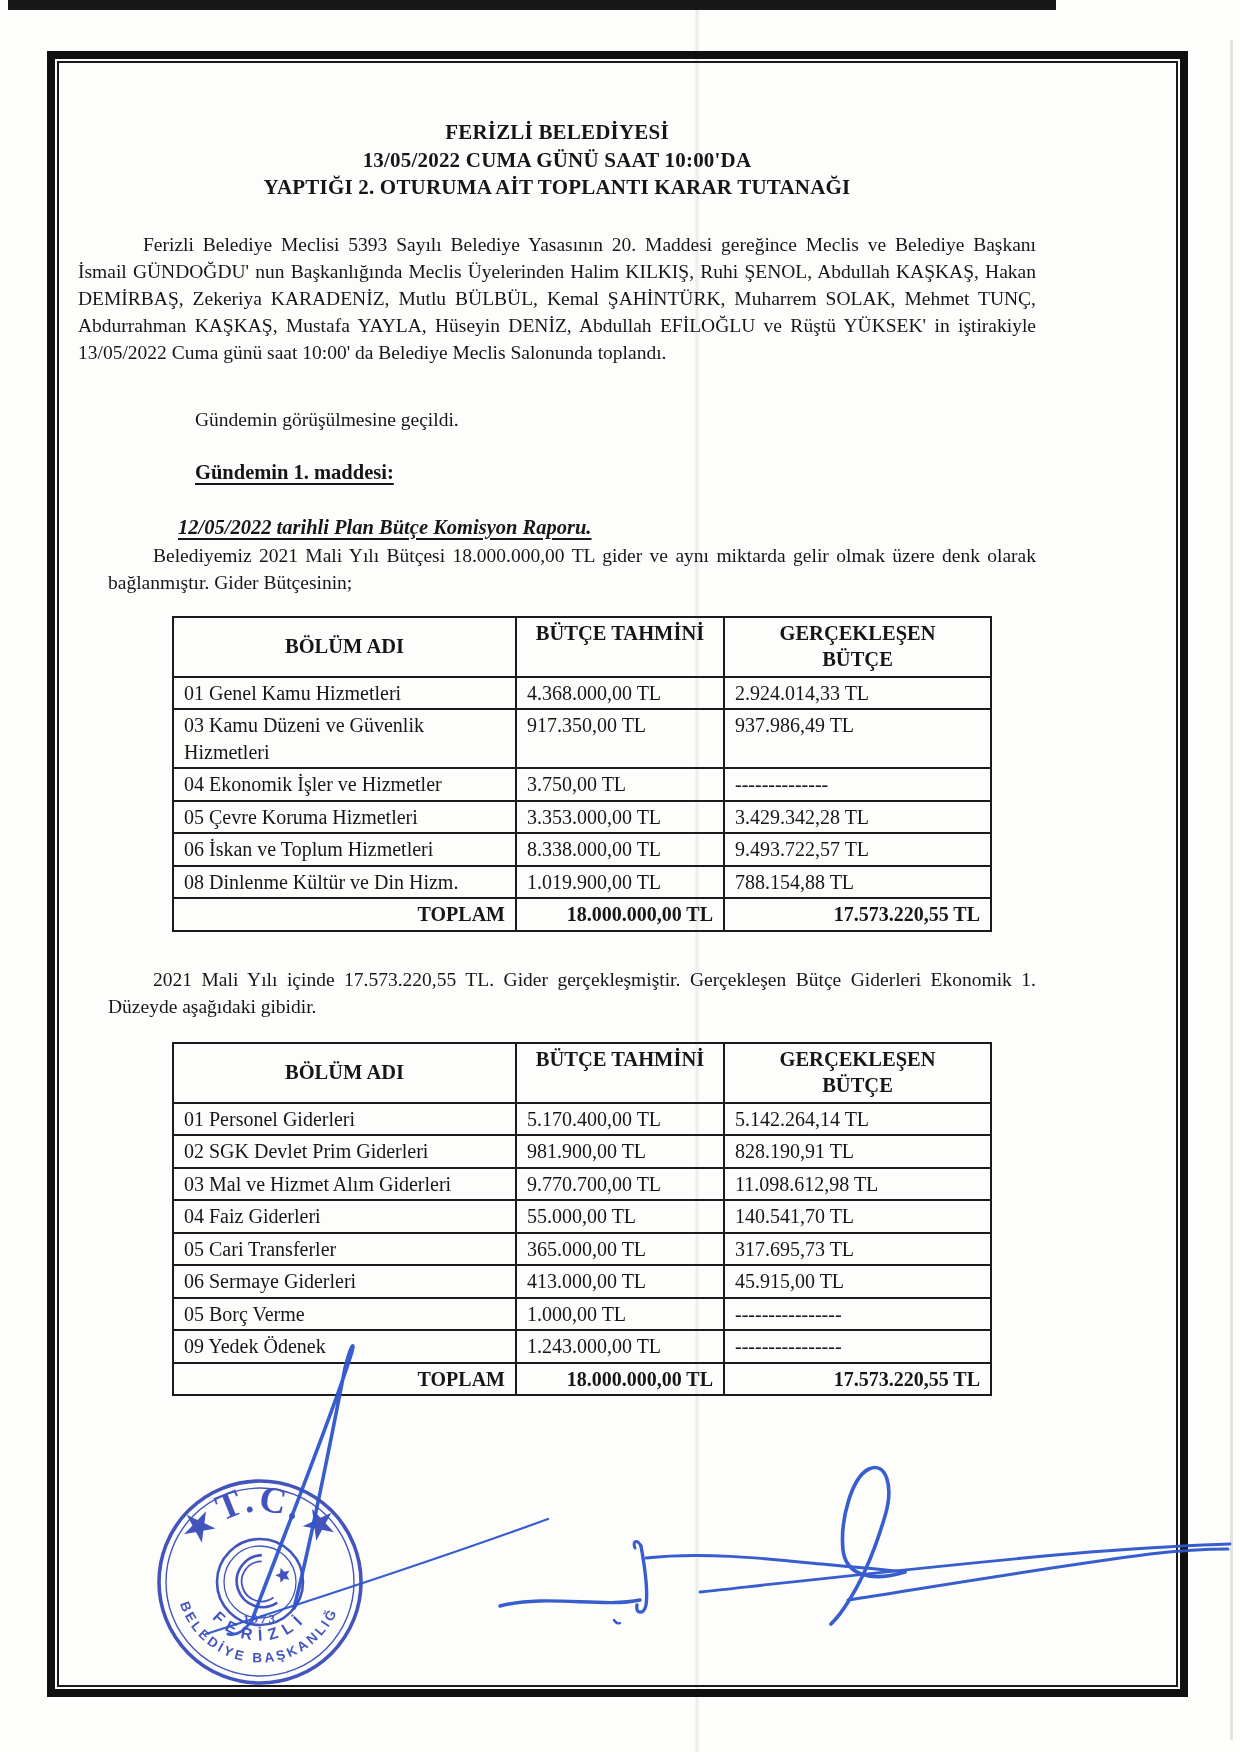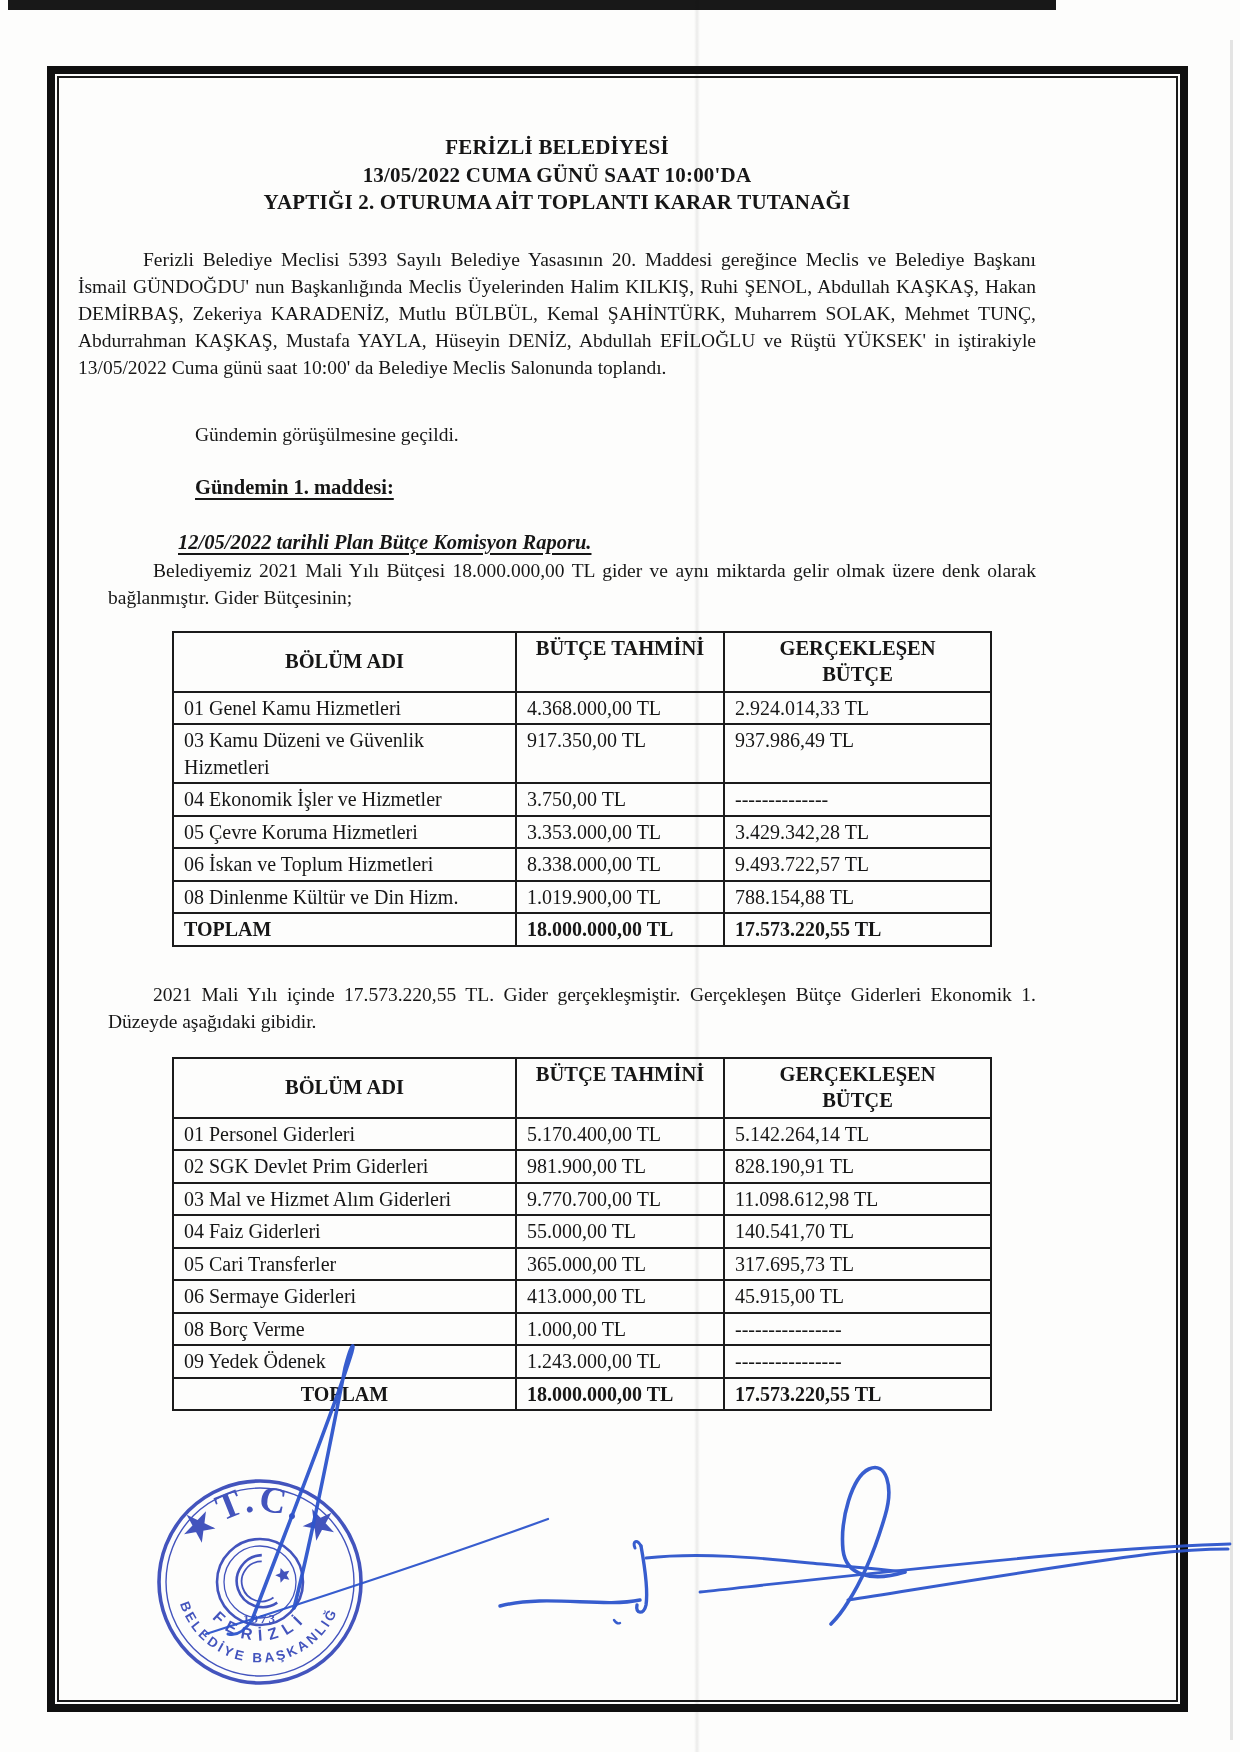--- a/index.html
+++ b/index.html
@@ -7,21 +7,21 @@
     position:relative; width:1240px; height:1752px; margin:0 auto;
     background:#fdfdfc; overflow:hidden;
     font-family:"Liberation Serif","DejaVu Serif",serif;
     color:#161616;
   }
   .scan-bar-top { position:absolute; left:8px; top:0; width:1048px; height:10px; background:#181818; }
   .fold-line { position:absolute; left:694px; top:0; width:6px; height:1752px;
     background:linear-gradient(to right, rgba(0,0,0,0.00), rgba(0,0,0,0.07), rgba(0,0,0,0.00)); }
   .edge-shadow { position:absolute; left:1230px; top:40px; width:3px; height:1700px; background:rgba(0,0,0,0.10); }
 
-  .frame { position:absolute; left:47px; top:66px; width:1141px; height:1646px;
+  .frame { position:absolute; left:47px; top:51px; width:1141px; height:1646px;
     border:8px solid #101010; box-sizing:border-box; }
   .frame-inner { position:absolute; inset:2px; border:2px solid #1a1a1a; }
   .content { position:absolute; inset:0; padding:56px 140px 0 19px; box-sizing:border-box;
     font-size:19.5px; line-height:27px; }
 
   .title-block { text-align:center; font-weight:bold; font-size:21px; line-height:27.5px; letter-spacing:0.2px; }
 
   .para { text-align:justify; margin-top:29px; }
   .para.indent1 { text-indent:65px; }
   .proceed { margin-top:40px; padding-left:117px; }
@@ -32,21 +32,21 @@
   .sub-para { margin-left:30px; text-indent:45px; text-align:justify; margin-top:1px; }
 
   table.budget { border-collapse:collapse; margin-left:94px; margin-top:20px; width:818px;
     font-size:20px; table-layout:fixed; }
   table.budget td { border:2px solid #1b1b1b; padding:2px 10px; line-height:26.5px; vertical-align:top;
     overflow:hidden; }
   table.budget col.c1 { width:343px; } table.budget col.c2 { width:208px; } table.budget col.c3 { width:267px; }
   tr.head td { font-weight:bold; text-align:center; font-size:20.5px; height:54px; }
   tr.head td.vmid { vertical-align:middle; }
   td .wrapnarrow { display:inline-block; max-width:160px;font-family:Liberation Serif, serif; }
-  tr.total td { font-weight:bold; }
+  tr.total td { font-weight:bold;text-align:right; }
   tr.total td.money { }
   td.t1-total-label { padding-left:32px; }
   td.t2-total-label { text-align:center; }
   .mt2 { margin-top:34px; }
   .tbl2 { margin-top:22px !important; }
 
   svg.overlay { position:absolute; left:0; top:0; width:1240px; height:1752px; pointer-events:none; }
 </style>
 </head>
 <body>
@@ -165,21 +165,21 @@
             <td>05 Cari Transferler</td>
             <td class="money">365.000,00 TL</td>
             <td class="money">317.695,73 TL</td>
           </tr>
           <tr>
             <td>06 Sermaye Giderleri</td>
             <td class="money">413.000,00 TL</td>
             <td class="money">45.915,00 TL</td>
           </tr>
           <tr>
-            <td>08 Borç Verme</td>
+            <td>05 Borç Verme</td>
             <td class="money">1.000,00 TL</td>
             <td class="money">----------------</td>
           </tr>
           <tr>
             <td>09 Yedek Ödenek</td>
             <td class="money">1.243.000,00 TL</td>
             <td class="money">----------------</td>
           </tr>
           <tr class="total">
             <td class="t2-total-label">TOPLAM</td>

